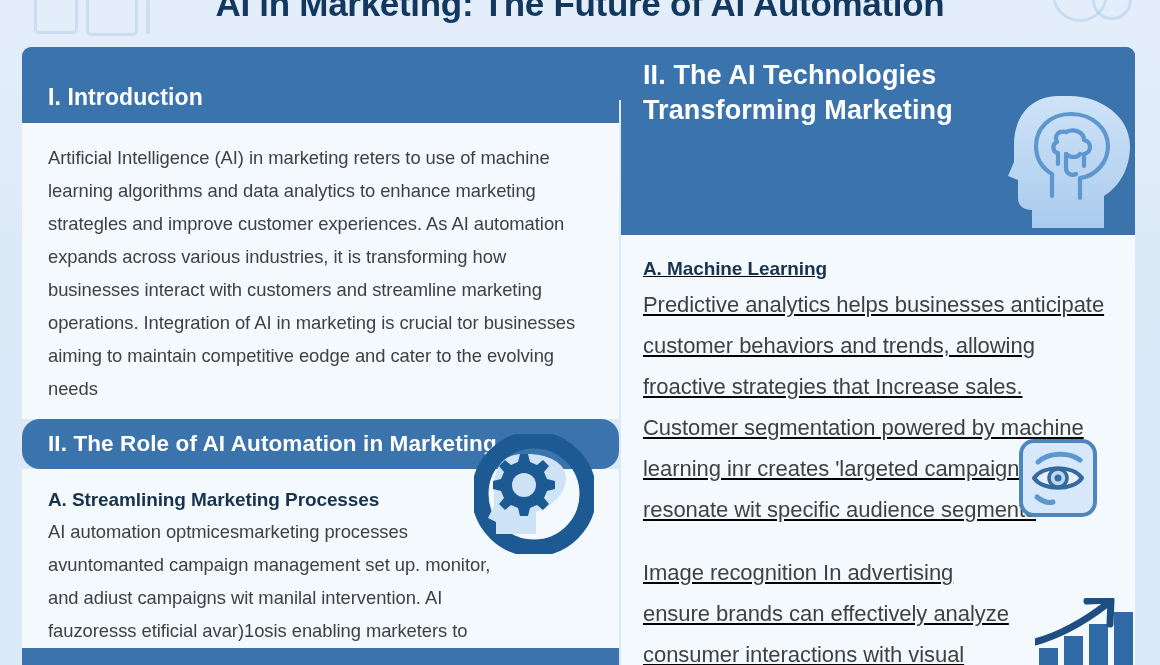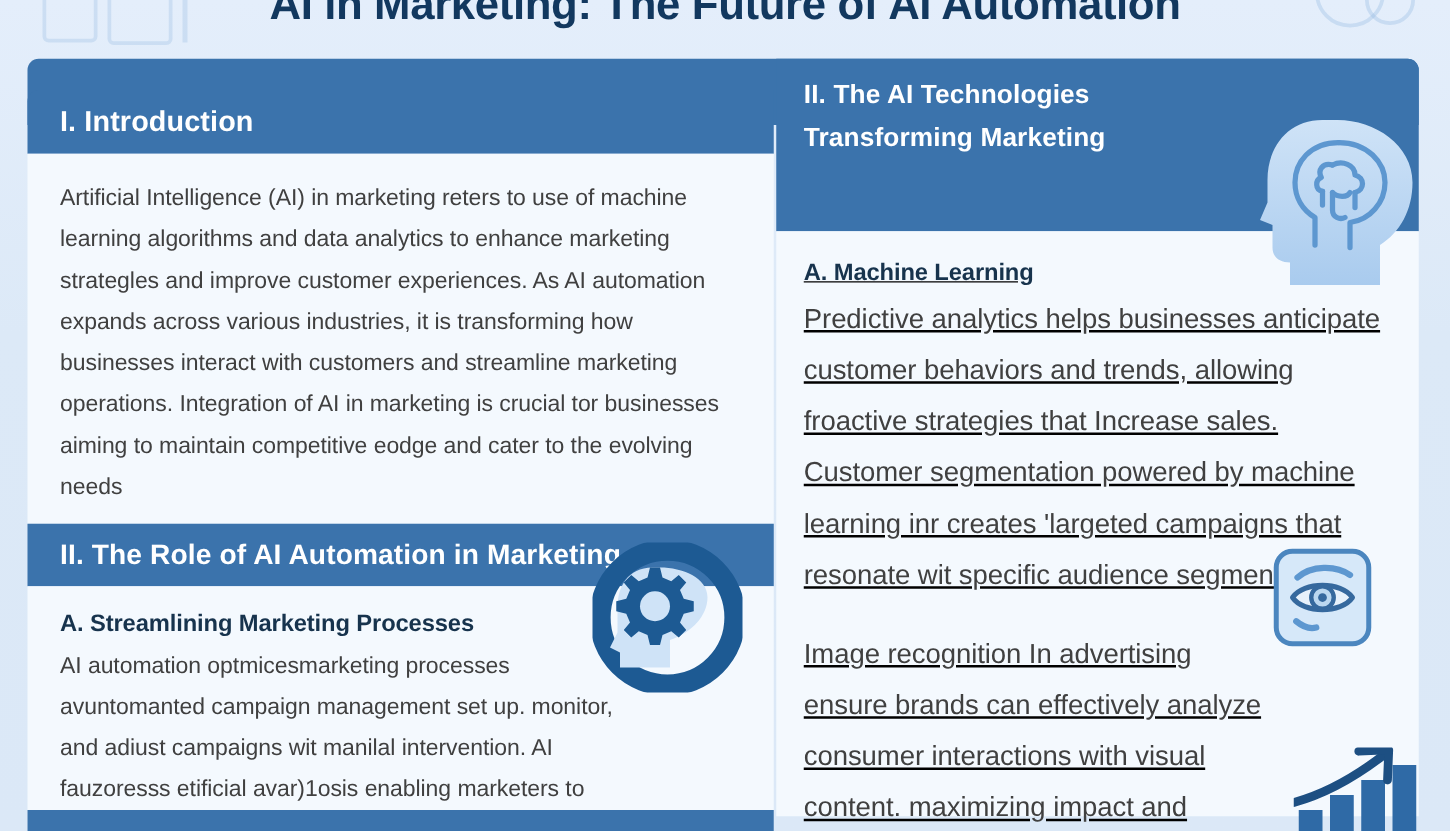--- a/index.html
+++ b/index.html
@@ -158,33 +158,33 @@
   <div id="topband"></div>
 
   <div id="left-col">
 
     <div class="sec-head rounded-tl">I. Introduction</div>
 
     <div class="panel">
       <p>Artificial Intelligence (AI) in marketing reters to use of machine learning algorithms and data analytics to enhance marketing strategles and improve customer experiences. As AI automation expands across various industries, it is transforming how businesses interact with customers and streamline marketing operations. Integration of AI in marketing is crucial tor businesses aiming to maintain competitive eodge and cater to the evolving needs</p>
     </div>
 
-    <div class="sec-head" style="font-size:22.5px;">II. The Role of AI Automation in Marketing</div>
+    <div class="sec-head" style="font-size:22.5px;border-radius:18px;">II. The Role of AI Automation in Marketing</div>
 
     <div class="panel" style="padding-top:20px;">
       <div class="sub-head">A. Streamlining Marketing Processes</div>
       <p style="width:460px;">AI automation optmicesmarketing processes avuntomanted campaign management set up. monitor, and adiust campaigns wit manilal intervention. AI fauzoresss etificial avar)1osis enabling marketers to glean actionable insights from vast datasets to refine strategies</p>
     </div>
   </div>
 
   <div id="bottom-bar"></div>
 
   <div id="right-col">
 
-    <div class="sec-head" style="font-size:21px; height:138px; padding-right:130px;">II. The AI Technologies Transforming Marketing</div>
+    <div class="sec-head" style="font-size:27px; height:188px; padding-right:130px;">II. The AI Technologies Transforming Marketing</div>
 
     <div class="panel" style="padding-top:23px; height:468px;">
 
       <div class="block">
         <div class="sub-head">A. Machine Learning</div>
         <p style="width:472px;">Predictive analytics helps businesses anticipate customer behaviors and trends, allowing froactive strategies that Increase sales. Customer segmentation powered by machine learning inr creates 'largeted campaigns that resonate wit specific audience segments</p>
       </div>
 
       <div class="block" style="margin-top:22px;">
         <p style="width:382px;">Image recognition In advertising ensure brands can effectively analyze consumer interactions with visual content. maximizing impact and engagement</p>

